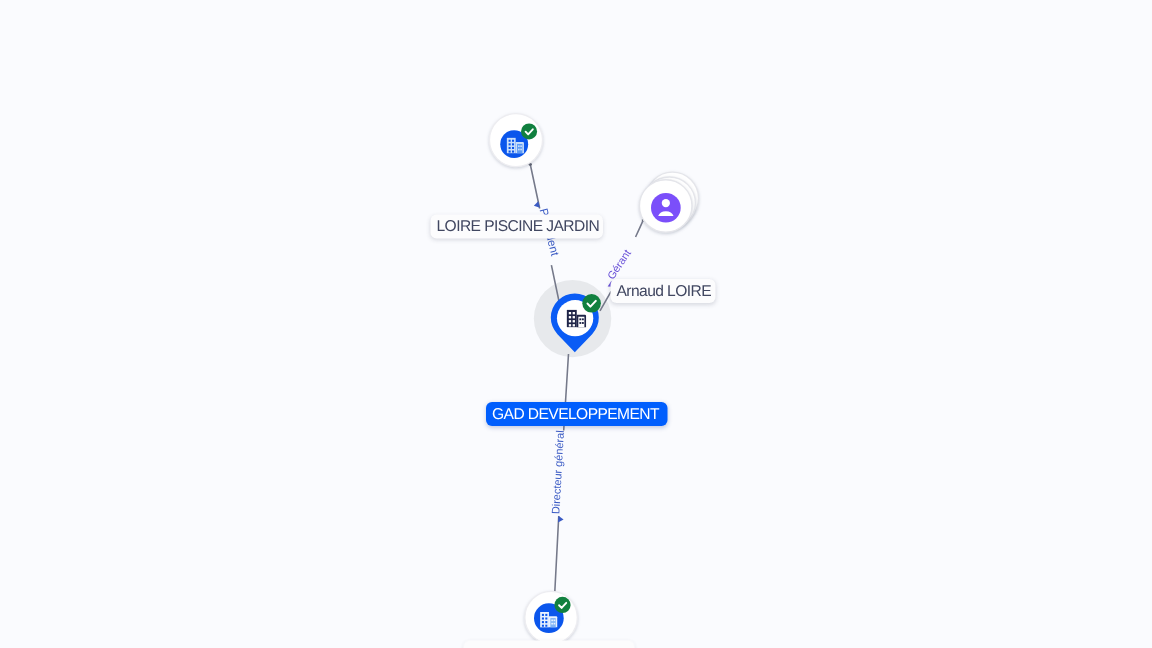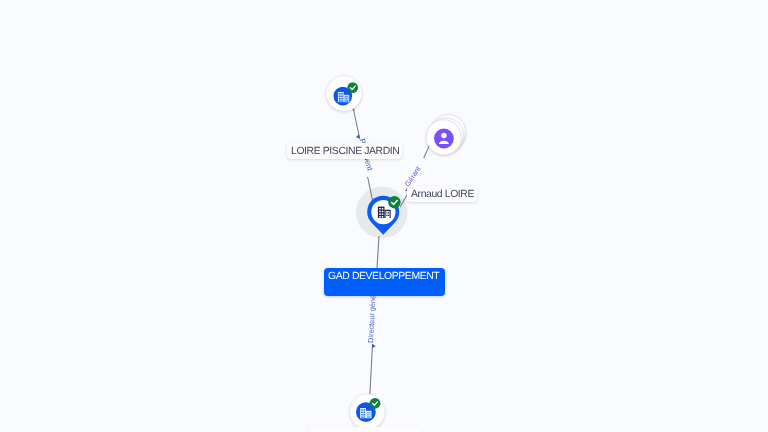--- a/index.html
+++ b/index.html
@@ -5,21 +5,21 @@
   html,body{margin:0;padding:0;}
   body{width:768px;height:432px;overflow:hidden;background:#fafbfe;
        font-family:"Liberation Sans",sans-serif;
        -webkit-font-smoothing:antialiased;text-rendering:geometricPrecision;}
   #graph{position:relative;width:768px;height:432px;background:#fafbfe;}
   svg.layer{position:absolute;left:0;top:0;width:768px;height:432px;overflow:visible;transform:translateZ(0);}
   .lbl{position:absolute;white-space:nowrap;transform:translateZ(0);}
   .lbl-box{display:inline-block;background:#fcfcfd;color:#414761;border-radius:4px;
            padding:5px 3px 4px 4px;font-size:10.4px;letter-spacing:-0.38px;line-height:7px;
            box-shadow:0 1px 3px rgba(60,64,90,.18);margin-top:34px;}
-  .lbl-box.main{background:#005efd;color:#fff;border-radius:4px;padding:5px 6px 16px 4px;
+  .lbl-box.main{background:#005efd;color:#fff;border-radius:4px;padding:5px 6px 4px 4px;
                 box-shadow:0 1px 3px rgba(30,60,140,.25);}
 </style>
 </head>
 <body>
 
 <div id="graph">
 
   <svg class="layer" viewBox="0 0 768 432">
     <circle cx="381.7" cy="212.4" r="25.8" fill="#e7e9ec"></circle>
   </svg>

